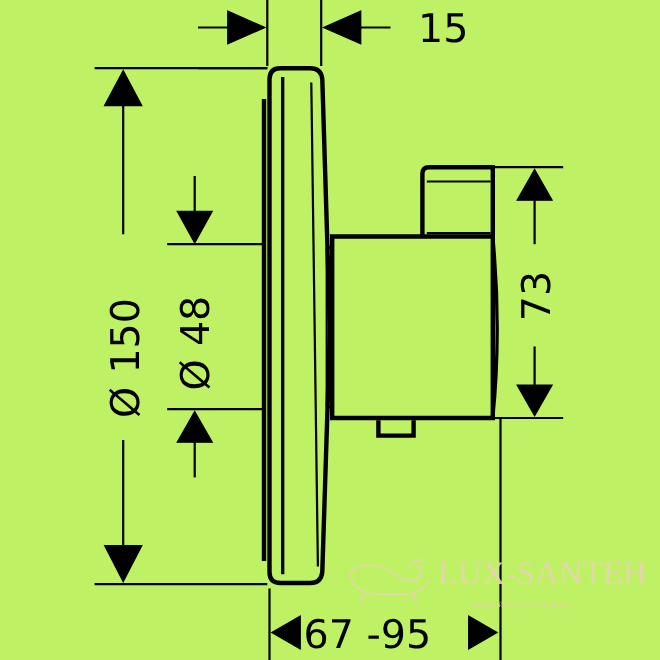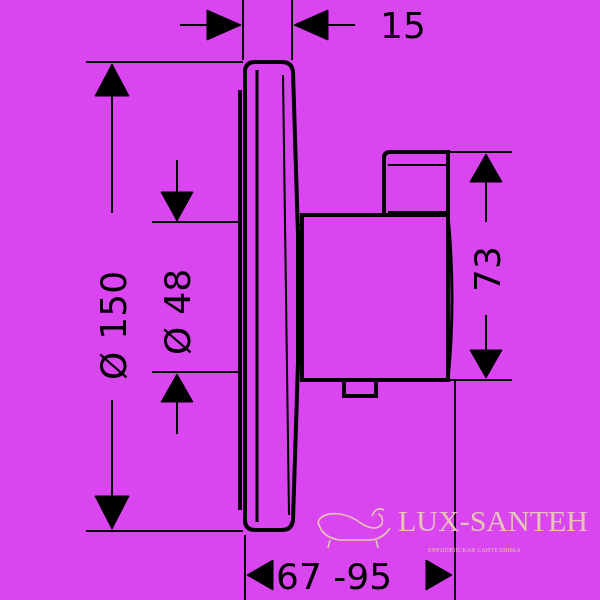--- a/index.html
+++ b/index.html
@@ -1,16 +1,16 @@
 <!DOCTYPE html>
 <html><head>
   <meta charset="utf-8">
   <style>
     html, body { margin: 0; padding: 0; background: #ffffff; }
-    #canvas { position: relative; width: 600px; height: 600px; background: #d946ef; overflow: hidden; }
+    #canvas { position: relative; width: 600px; height: 600px; background: #bef264; overflow: hidden; }
     svg { position: absolute; left: 0; top: 0; }
     .dim-text { font-family: "DejaVu Sans", sans-serif; font-size: 36px; fill: #000; }
     .wm-title { font-family: "Liberation Serif", serif; font-size: 30px; fill: #e8d3b0; }
     .wm-sub { font-family: "Liberation Serif", serif; font-size: 6px; fill: #e6cfa8; letter-spacing: 0.3px; }
   </style>
 </head>
 <body>
 
 <div id="canvas">
 <svg width="600" height="600" viewBox="0 0 600 600" xmlns="http://www.w3.org/2000/svg">

